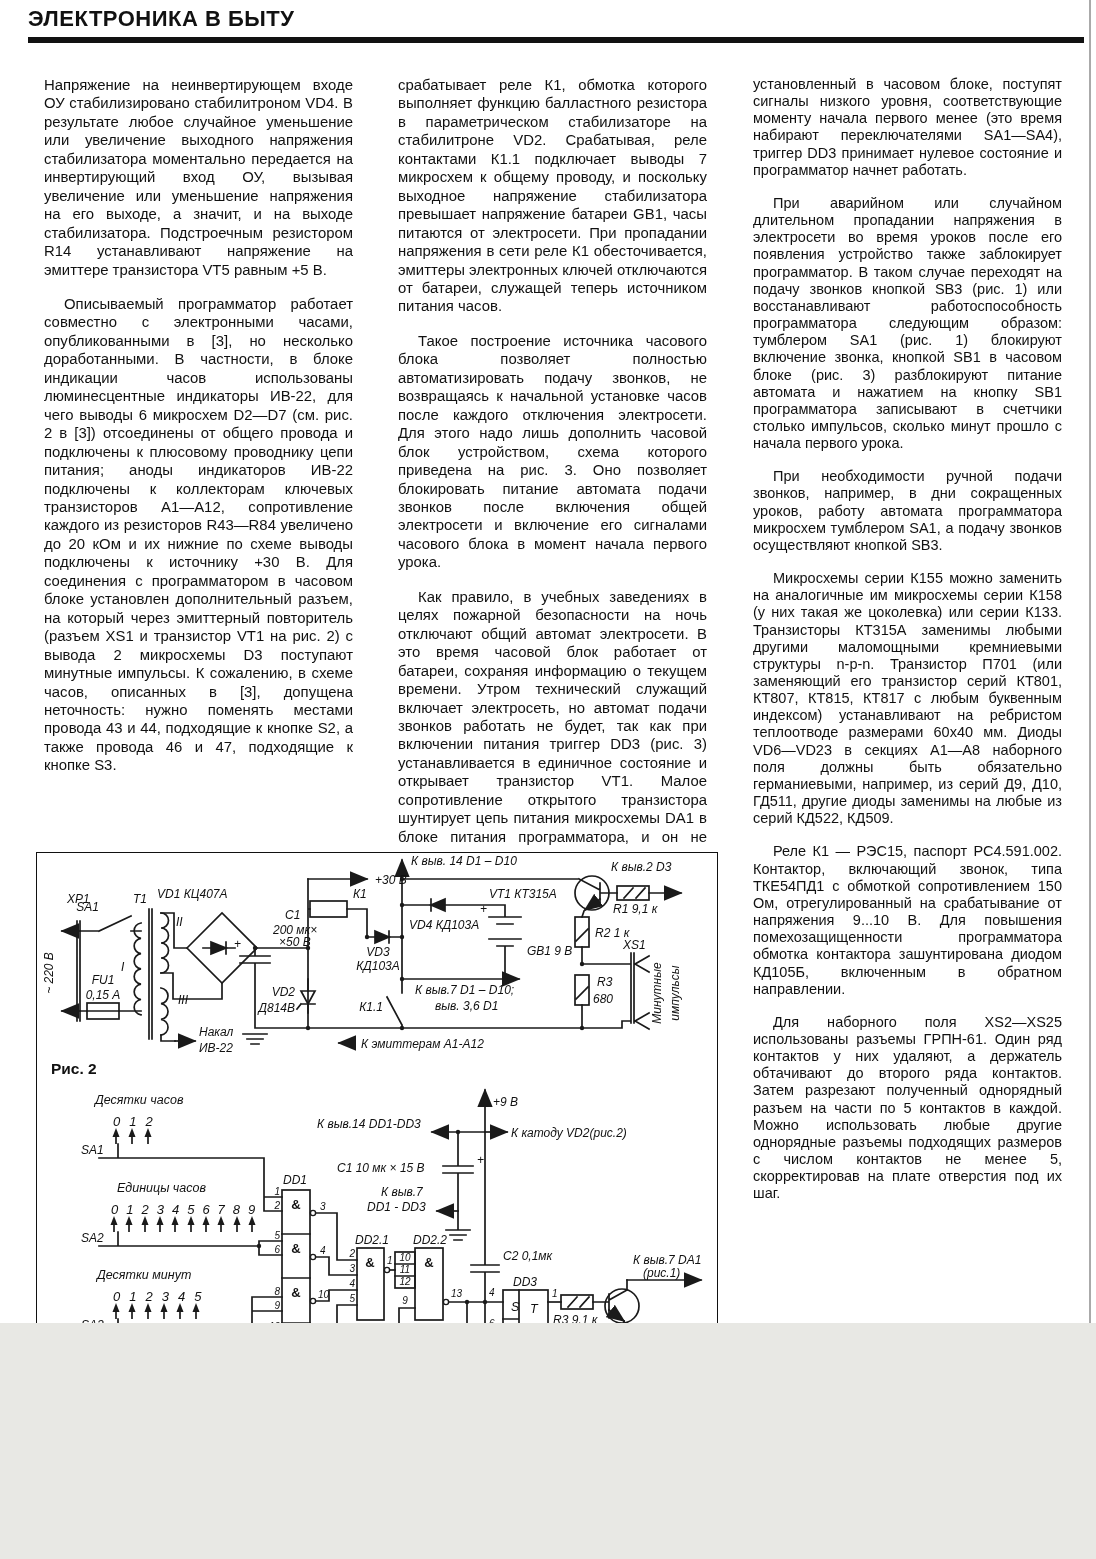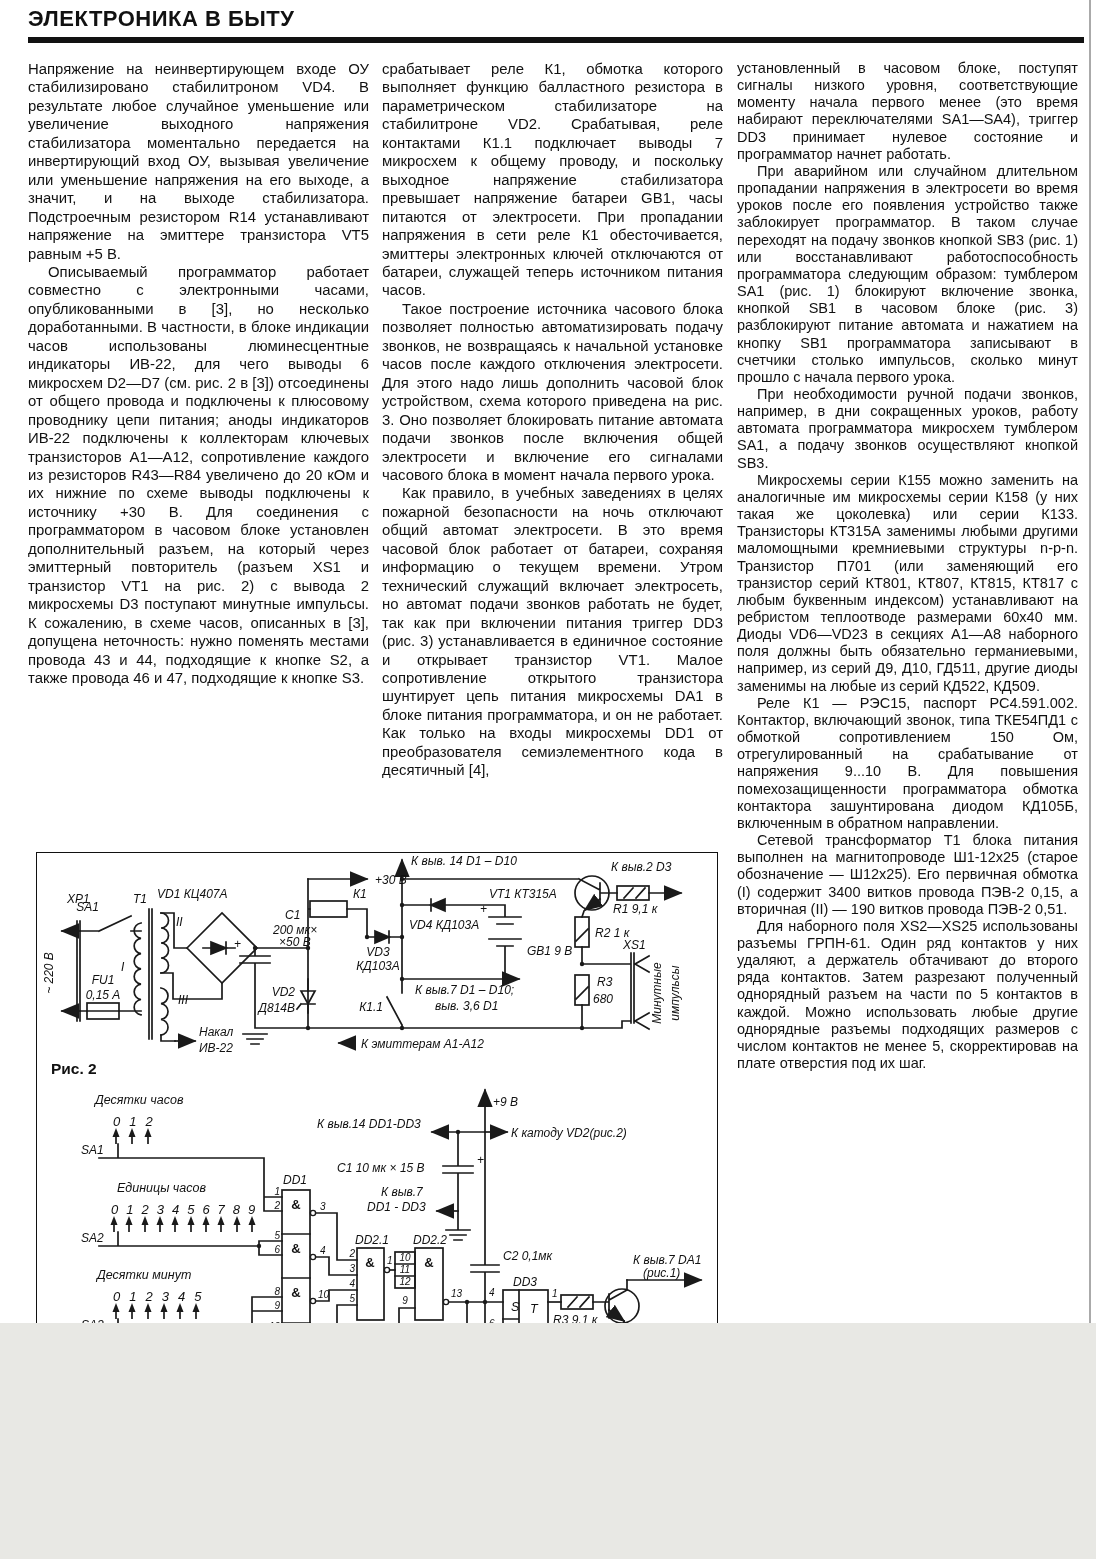--- a/index.html
+++ b/index.html
@@ -4,21 +4,21 @@
 <style>
   html,body{margin:0;padding:0;background:#e8e8e4;}
   .page{position:relative;width:1096px;height:1323px;background:#fff;color:#111;
         font-family:"Liberation Sans",sans-serif;overflow:hidden;}
   .hdr-title{position:absolute;left:28px;top:6px;font-size:22px;font-weight:bold;
              letter-spacing:.5px;}
   .hdr-rule{position:absolute;left:28px;top:37px;width:1056px;height:6px;background:#111;}
   .col{position:absolute;top:60px;width:341px;text-align:justify;}
   .c12{font-size:14.9px;line-height:18.45px;height:788px;overflow:hidden;}
   .c3{left:737px;font-size:14.5px;line-height:17.15px;height:1480px;overflow:hidden;}
-  .col p{margin:0;}
+  .col p{margin:16px;}
   .ind{text-indent:20px;}
   .figbox{position:absolute;left:36px;top:852px;width:682px;height:640px;
           border:1.6px solid #111;box-sizing:border-box;background:#fff;}
   svg{display:block;}
   .w{stroke:#1a1a1a;stroke-width:1.7;fill:none;stroke-linecap:square;}
   .wf{stroke:#1a1a1a;stroke-width:1.7;fill:#1a1a1a;}
   .dot{fill:#1a1a1a;stroke:none;}
   .bub{fill:#fff;stroke:#1a1a1a;stroke-width:1.4;}
   text{fill:#111;}
   .hl{font:italic 12px "Liberation Sans",sans-serif;}
@@ -51,21 +51,20 @@
     <p class="ind">Такое построение источника часового блока позволяет полностью автоматизировать подачу звонков, не возвращаясь к начальной установке часов после каждого отключения электросети. Для этого надо лишь дополнить часовой блок устройством, схема которого приведена на рис. 3. Оно позволяет блокировать питание автомата подачи звонков после включения общей электросети и включение его сигналами часового блока в момент начала первого урока.</p>
     <p class="ind">Как правило, в учебных заведениях в целях пожарной безопасности на ночь отключают общий автомат электросети. В это время часовой блок работает от батареи, сохраняя информацию о текущем времени. Утром технический служащий включает электросеть, но автомат подачи звонков работать не будет, так как при включении питания триггер DD3 (рис. 3) устанавливается в единичное состояние и открывает транзистор VT1. Малое сопротивление открытого транзистора шунтирует цепь питания микросхемы DA1 в блоке питания программатора, и он не работает. Как только на входы микросхемы DD1 от преобразователя семиэлементного кода в десятичный [4],</p>
   </div>
 
   <div class="col c3">
     <p>установленный в часовом блоке, поступят сигналы низкого уровня, соответствующие моменту начала первого менее (это время набирают переключателями SA1—SA4), триггер DD3 принимает нулевое состояние и программатор начнет работать.</p>
     <p class="ind">При аварийном или случайном длительном пропадании напряжения в электросети во время уроков после его появления устройство также заблокирует программатор. В таком случае переходят на подачу звонков кнопкой SB3 (рис. 1) или восстанавливают работоспособность программатора следующим образом: тумблером SA1 (рис. 1) блокируют включение звонка, кнопкой SB1 в часовом блоке (рис. 3) разблокируют питание автомата и нажатием на кнопку SB1 программатора записывают в счетчики столько импульсов, сколько минут прошло с начала первого урока.</p>
     <p class="ind">При необходимости ручной подачи звонков, например, в дни сокращенных уроков, работу автомата программатора микросхем тумблером SA1, а подачу звонков осуществляют кнопкой SB3.</p>
     <p class="ind">Микросхемы серии К155 можно заменить на аналогичные им микросхемы серии К158 (у них такая же цоколевка) или серии К133. Транзисторы КТ315А заменимы любыми другими маломощными кремниевыми структуры n-p-n. Транзистор П701 (или заменяющий его транзистор серий КТ801, КТ807, КТ815, КТ817 с любым буквенным индексом) устанавливают на ребристом теплоотводе размерами 60x40 мм. Диоды VD6—VD23 в секциях А1—А8 наборного поля должны быть обязательно германиевыми, например, из серий Д9, Д10, ГД511, другие диоды заменимы на любые из серий КД522, КД509.</p>
     <p class="ind">Реле К1 — РЭС15, паспорт РС4.591.002. Контактор, включающий звонок, типа ТКЕ54ПД1 с обмоткой сопротивлением 150 Ом, отрегулированный на срабатывание от напряжения 9...10 В. Для повышения помехозащищенности программатора обмотка контактора зашунтирована диодом КД105Б, включенным в обратном направлении.</p>
-    <p class="ind">Сетевой трансформатор Т1 блока питания выполнен на магнитопроводе Ш1-12x25 (старое обозначение — Ш12x25). Его первичная обмотка (I) содержит 3400 витков провода ПЭВ-2 0,15, а вторичная (II) — 190 витков провода ПЭВ-2 0,51.</p>
     <p class="ind">Для наборного поля XS2—XS25 использованы разъемы ГРПН-61. Один ряд контактов у них удаляют, а держатель обтачивают до второго ряда контактов. Затем разрезают полученный однорядный разъем на части по 5 контактов в каждой. Можно использовать любые другие однорядные разъемы подходящих размеров с числом контактов не менее 5, скорректировав на плате отверстия под их шаг.</p>
   </div>
 
   <div class="figbox">
 
     <svg width="679" height="227" viewBox="0 0 679 227">
       <defs>
         <marker id="ah" markerWidth="11" markerHeight="9" refX="10" refY="4.5" orient="auto">
           <polygon points="0,0 11,4.5 0,9" fill="#1a1a1a"></polygon>
         </marker>

